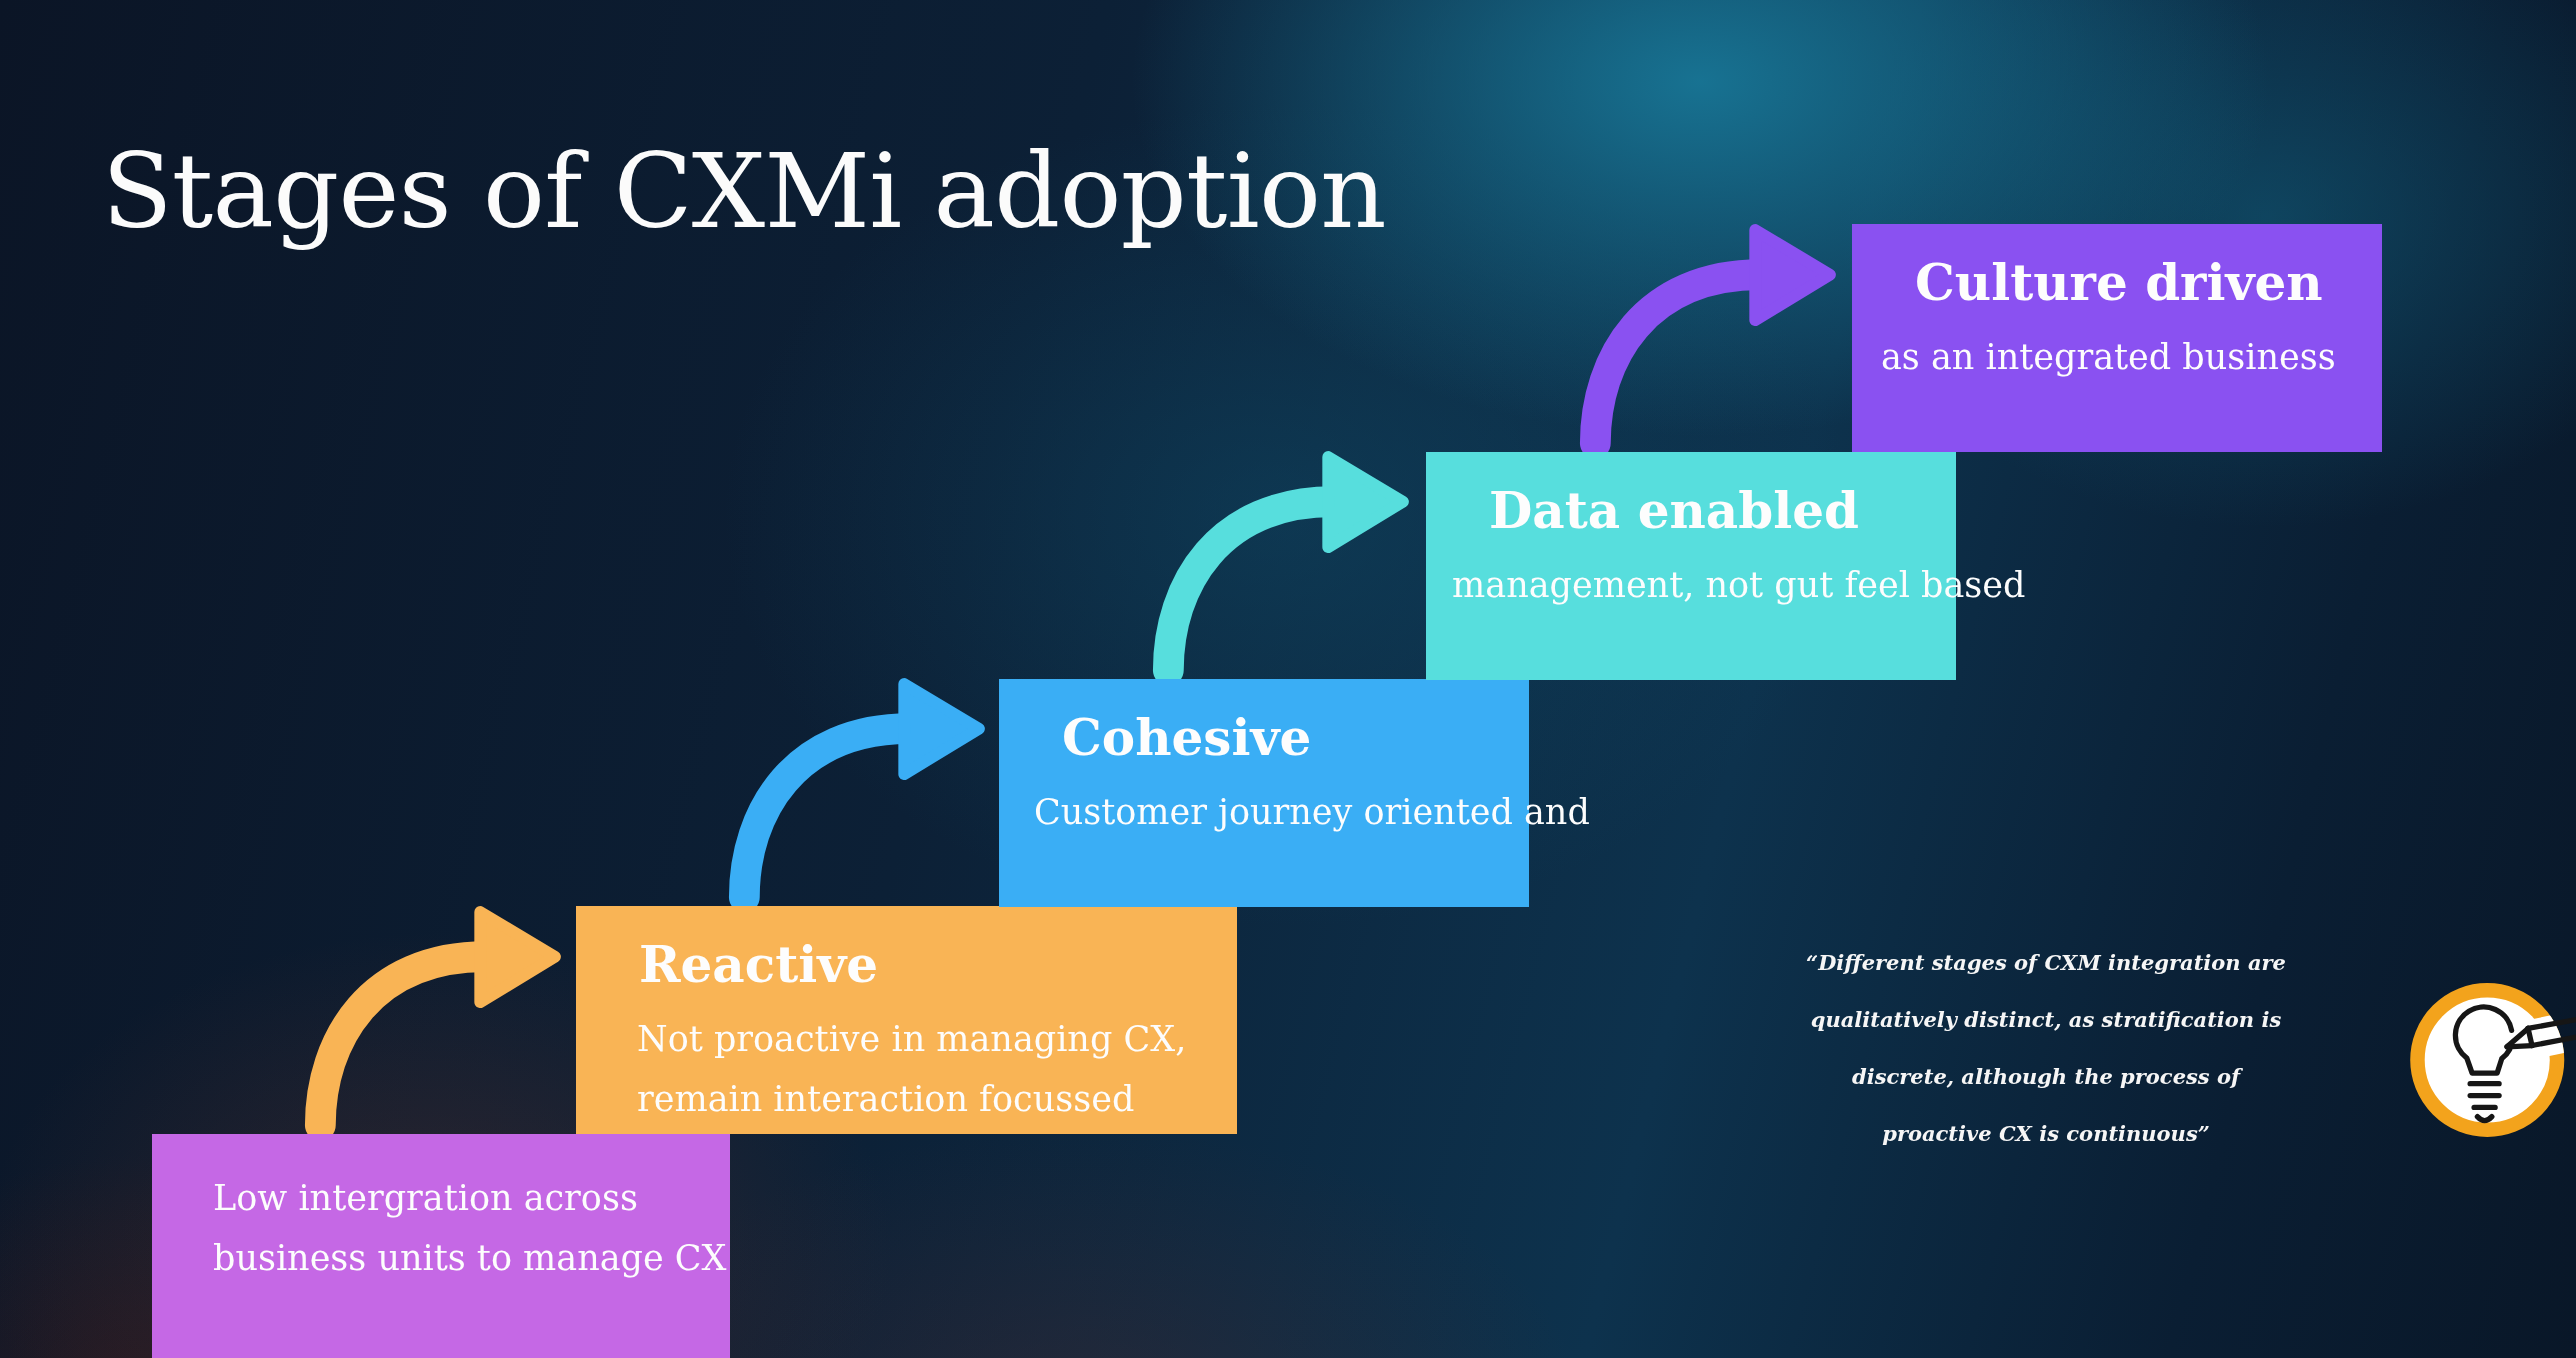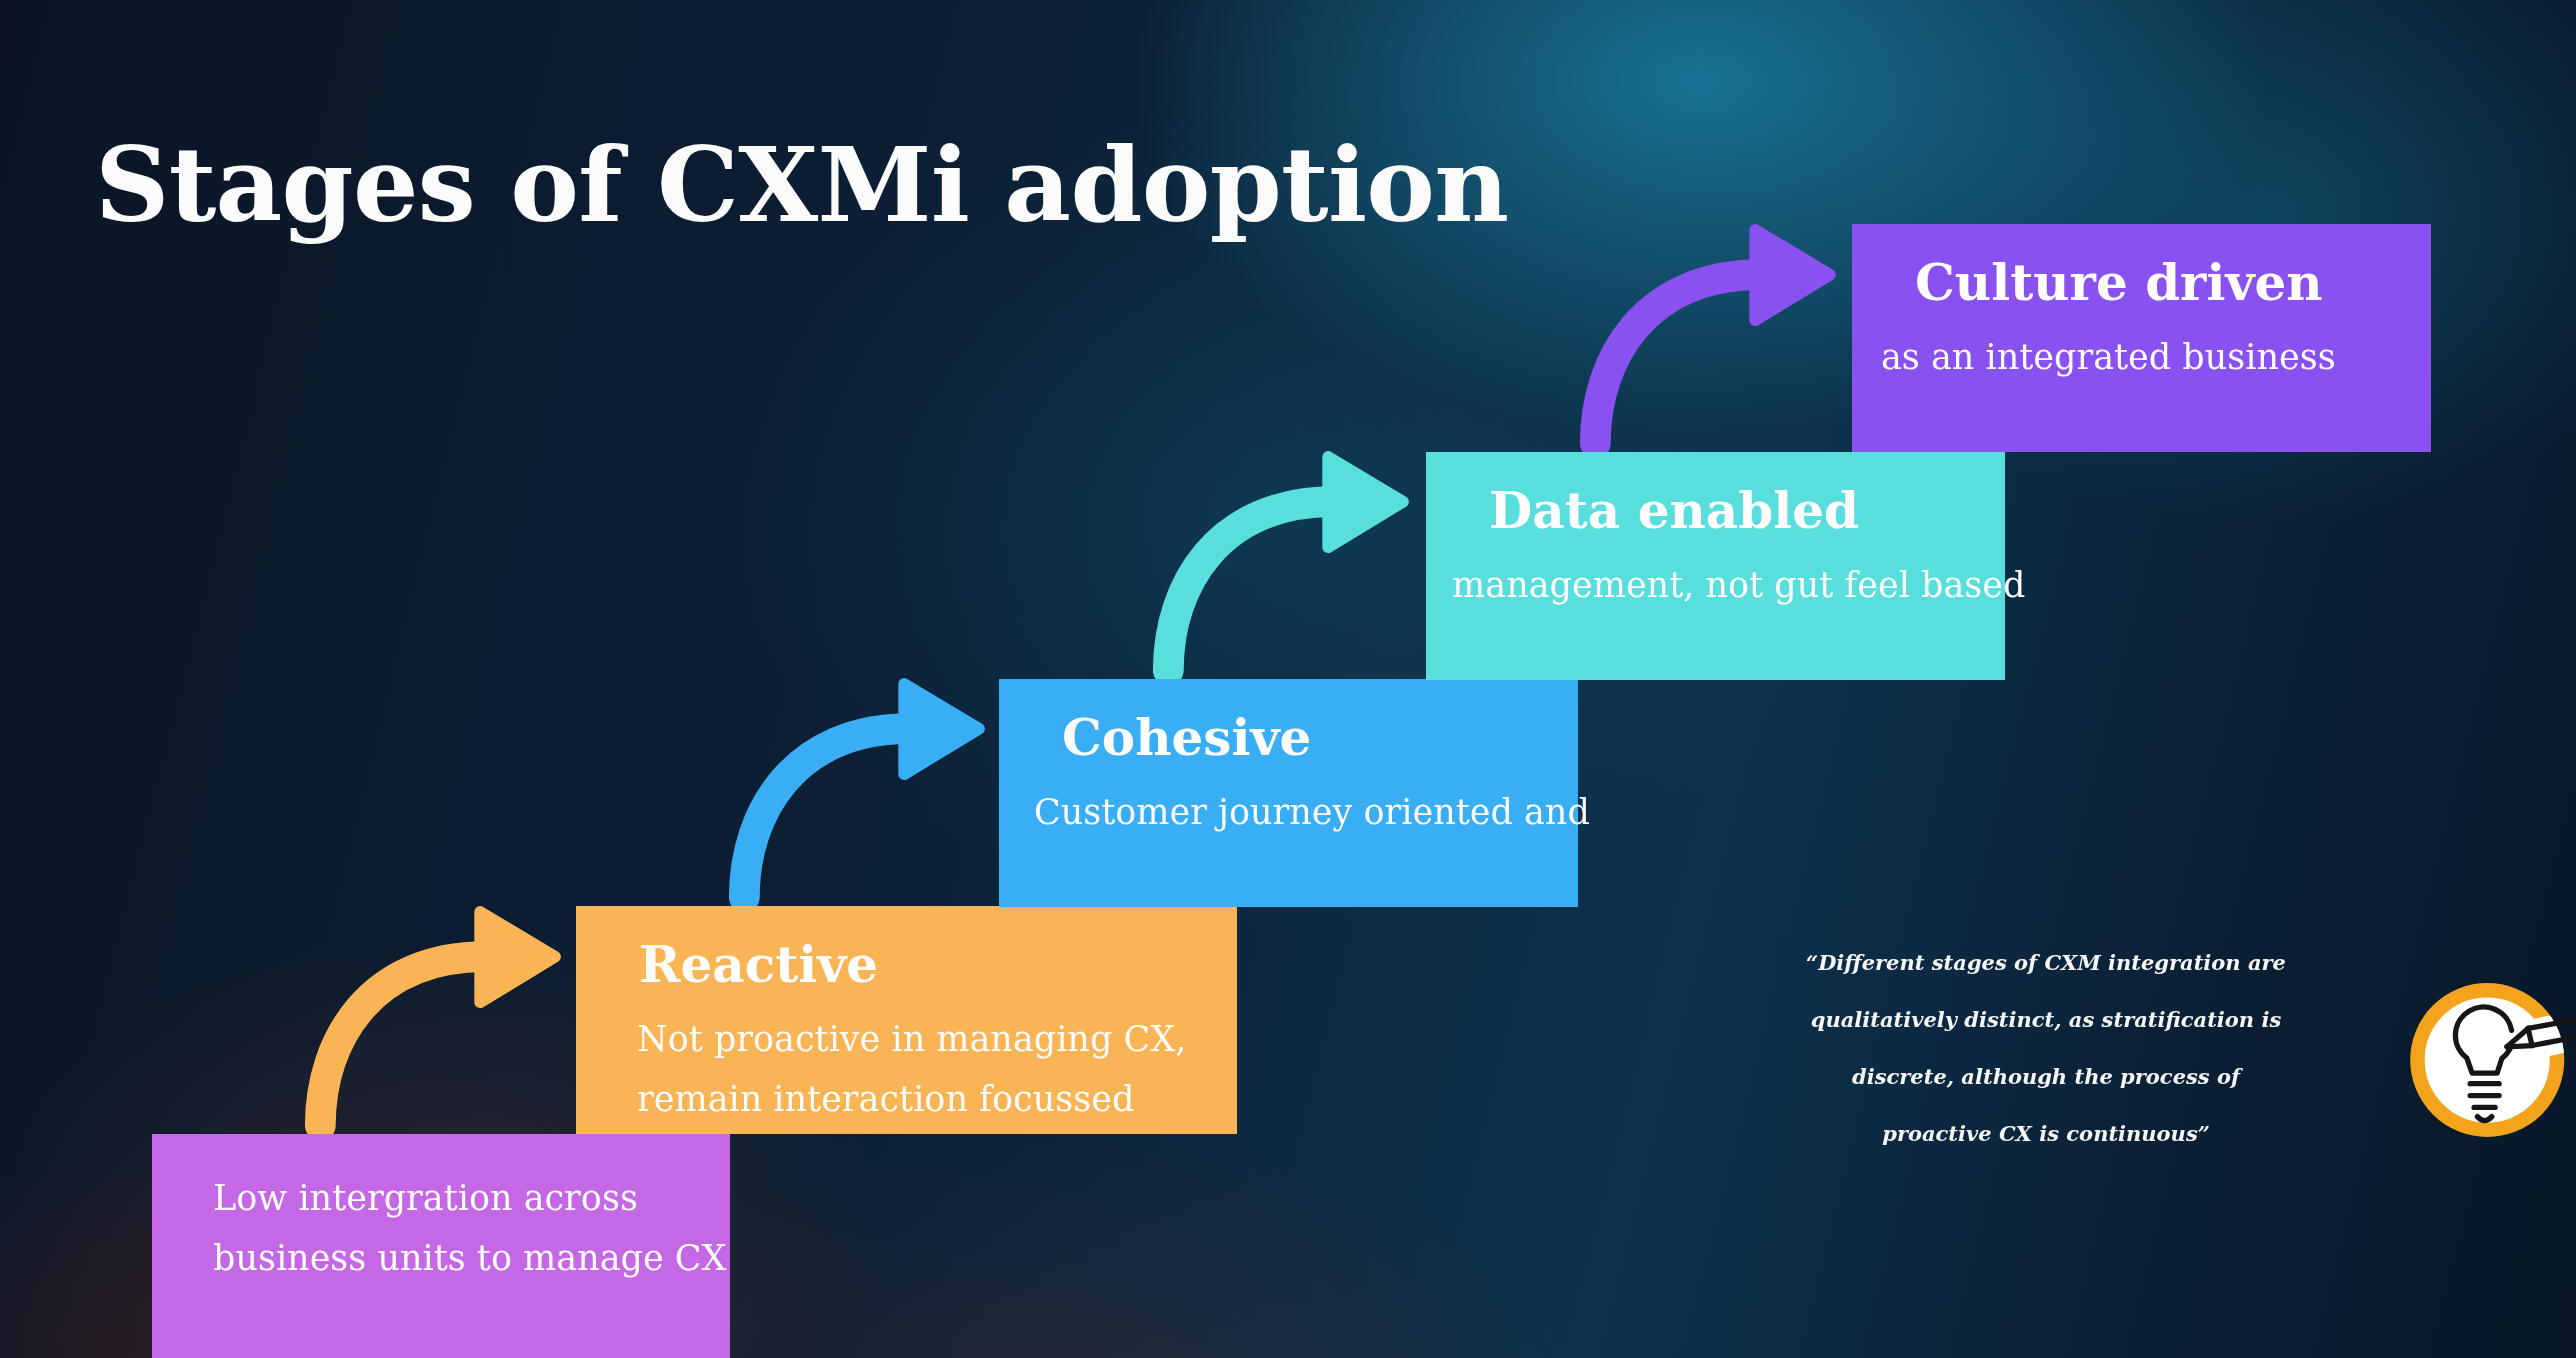--- a/index.html
+++ b/index.html
@@ -9,25 +9,25 @@
     background:
       radial-gradient(917px 572px at 66% 6%,  rgba(24,118,150,0.95), rgba(24,118,150,0) 62%),
       radial-gradient(660px 477px at 88% 16%,  rgba(18,95,125,0.55),  rgba(18,95,125,0) 65%),
       radial-gradient(807px 587px at 50% 38%, rgba(16,82,112,0.40),  rgba(16,82,112,0) 70%),
       radial-gradient(631px 440px at 17% 92%,  rgba(92,50,44,0.42),   rgba(92,50,44,0) 72%),
       radial-gradient(697px 396px at 42% 104%, rgba(74,42,46,0.38),   rgba(74,42,46,0) 72%),
       radial-gradient(381px 308px at 5% 102%,  rgba(58,26,26,0.55),   rgba(58,26,26,0) 75%),
       linear-gradient(104deg,#0b1526 0%,#0c2036 38%,#0d324d 66%,#0a1e33 86%,#091728 100%);
   }
   .page-title{
-    position:absolute;left:94px;top:132px;margin:1px;
-    font-size:103px;font-weight:bold;line-height:1;letter-spacing:-0.7px;color:#fbfbfb;
+    position:absolute;left:94px;top:132px;margin:8px;
+    font-size:103px;font-weight:normal;line-height:1;letter-spacing:-0.7px;color:#fbfbfb;
   }
   .stage{
-    position:absolute;width:579px;height:228px;z-index:2;
+    position:absolute;width:530px;height:228px;z-index:2;
     background:var(--c);color:#fdfdfd;box-sizing:border-box;padding:34px 29px 0 29px;
   }
   .stage h3{
     margin:0 0 19px 34px;font-size:50px;font-weight:bold;line-height:1;letter-spacing:0;
   }
   .stage .desc{font-size:35px;line-height:60px;margin-left:var(--indent,0px);}
   .stage .desc div{white-space:nowrap;}
   .s1{--c:#c568e5;--indent:32px;left:152px;top:1134px;width:578px;}
   .s2{--c:#f9b455;--indent:32px;left:576px;top:906px;width:661px;}
   .s3{--c:#3aaef5;--indent:5.9px; left:999px;top:679px;}

